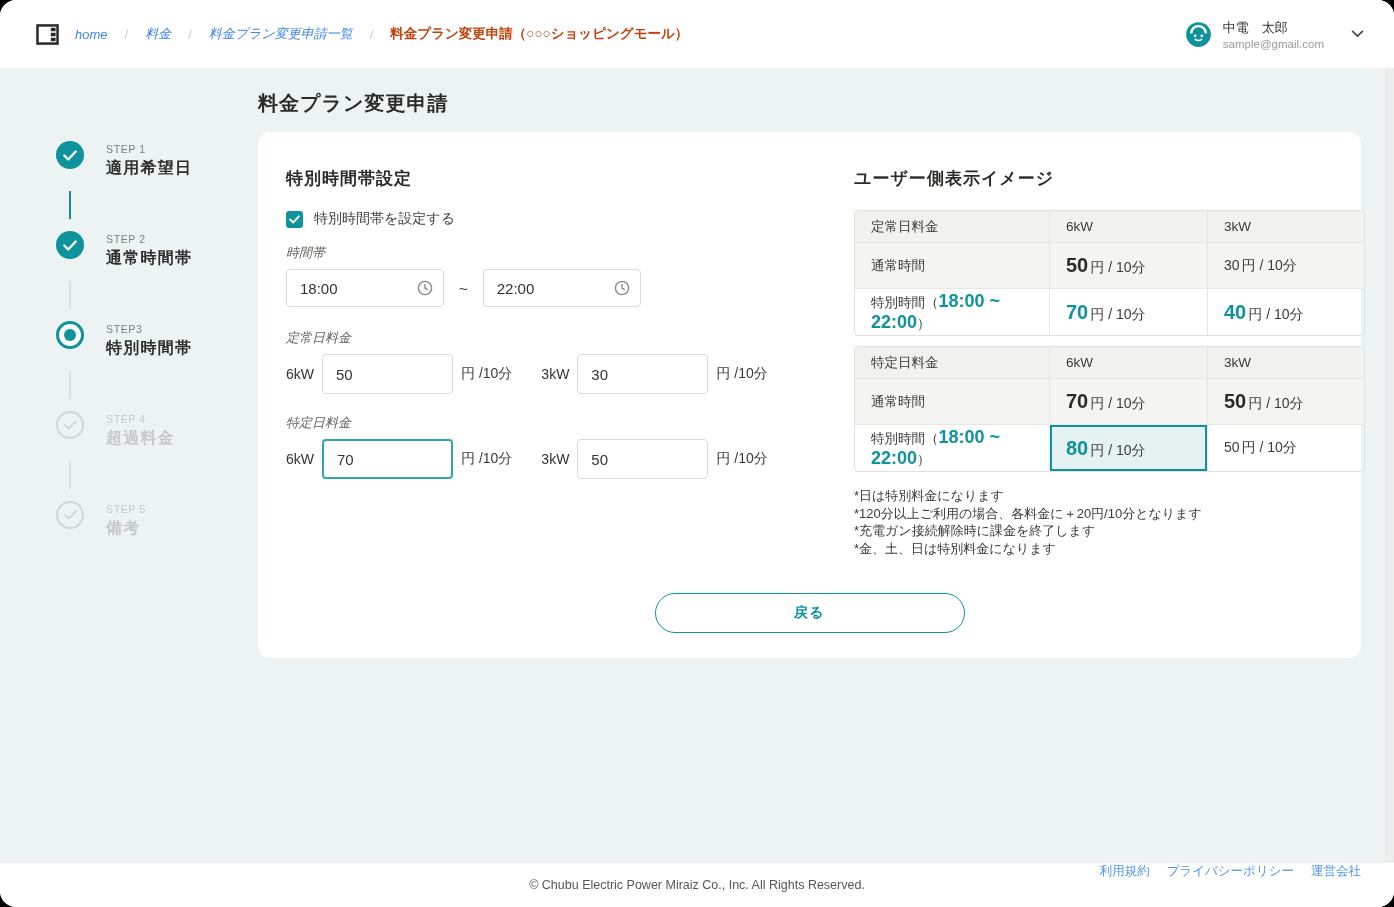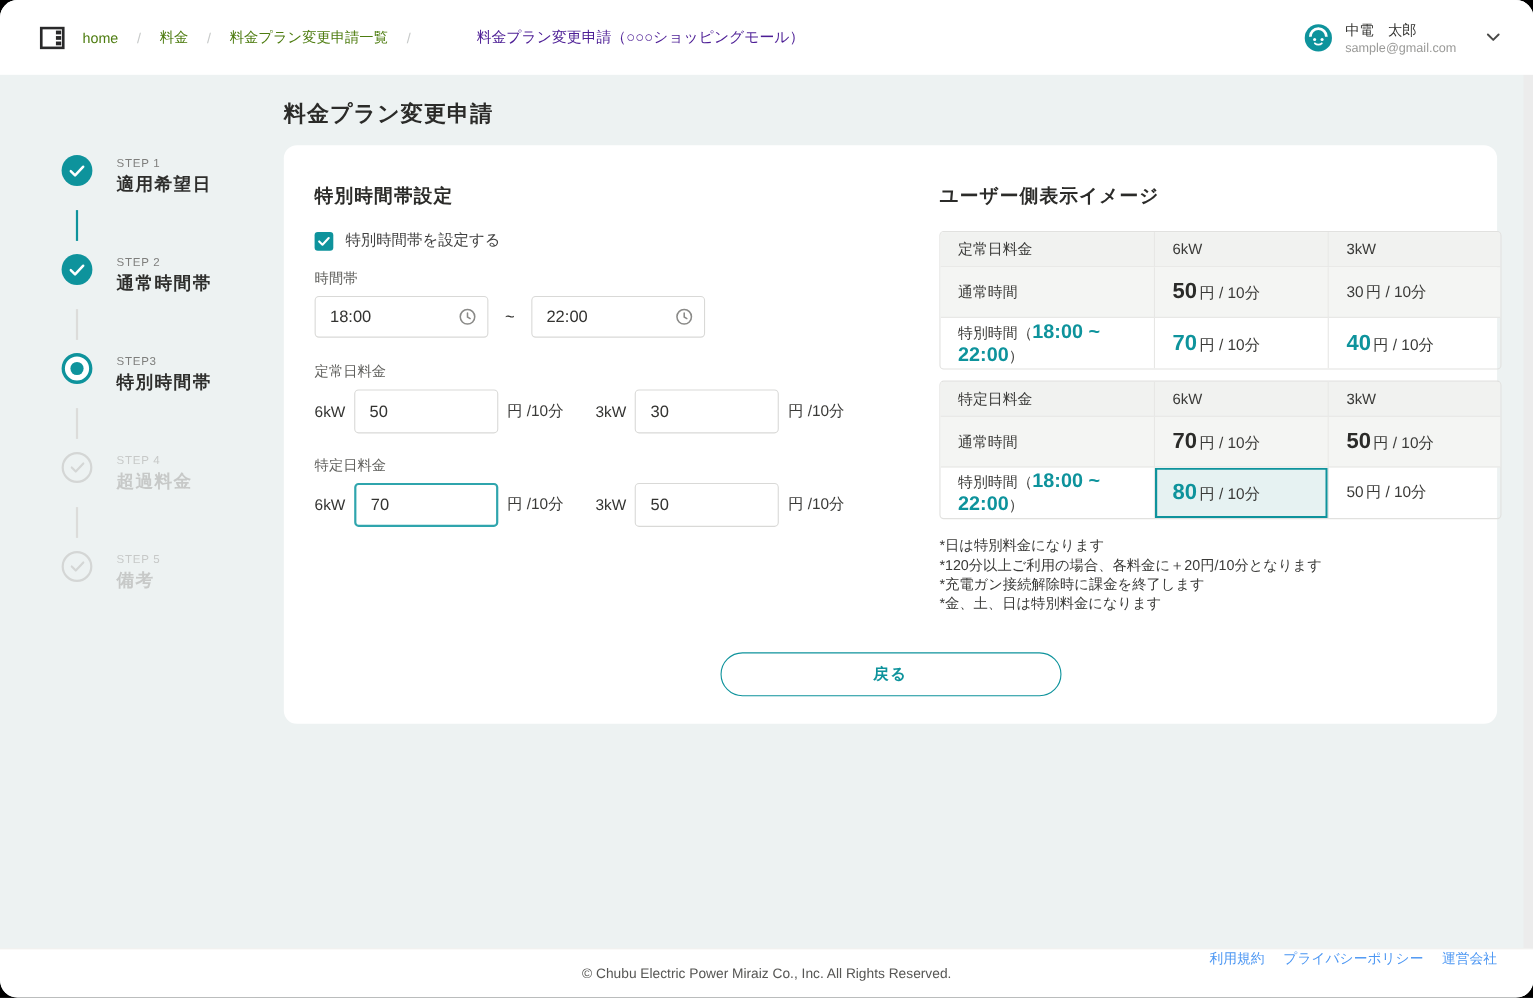--- a/index.html
+++ b/index.html
@@ -6,22 +6,22 @@
   html,body { background:#000; }
   body { font-family:"Liberation Sans","DejaVu Sans",sans-serif; width:1394px; height:907px; position:relative; overflow:hidden; }
 
   .app { position:absolute; inset:0; border-radius:16px; background:#EDF2F2; overflow:hidden; }
 
   
   .header { position:absolute; top:0; left:0; right:0; height:68px; background:#fff; display:flex; align-items:center; justify-content:space-between; padding:0 30px 0 36px; z-index:3; }
   .header-left { display:flex; align-items:center; gap:16px; }
   .logo { width:23px; height:21px; display:inline-flex; cursor:pointer; }
   .breadcrumb { display:flex; align-items:center; gap:17px; font-size:13px; }
-  .crumb.muted { color:#4d7c0f; cursor:pointer; }
-  .crumb.current { color:#4c1d95; font-weight:normal; font-size:13.5px;margin-left:43px; }
+  .crumb.muted { color:#3b82f6; cursor:pointer;font-style:italic; }
+  .crumb.current { color:#c2410c; font-weight:bold; font-size:13.5px; }
   .sep { color:#C7CAC9; }
   .header-user { display:flex; align-items:center; gap:11px; cursor:pointer; }
   .avatar { width:27px; height:27px; display:inline-flex; }
   .user-name { font-size:13px; color:#333331; }
   .user-email { font-size:11.5px; color:#9A9A98; margin-top:1px; }
   .chev { margin-left:16px; display:inline-flex; }
 
   
   .scrollbar-track { position:absolute; top:0; right:0; width:9px; bottom:0; background:#ECECEC; z-index:2; }
 
@@ -45,21 +45,21 @@
   .card { position:relative; height:526px; background:#fff; border-radius:12px; padding:25px 28px; }
   .card-cols { display:flex; }
   .form-col { width:536px; flex:none; }
   .preview-col { flex:1;margin-left:32px; }
   .section-title { font-size:17px; font-weight:bold; color:#2B2B29; margin:10px 0 20px; letter-spacing:0.06em; }
 
   .checkbox-row { display:flex; align-items:center; gap:11px; margin-bottom:16px; cursor:pointer; }
   .checkbox { width:17px; height:17px; border-radius:3px; background:#0E939C; display:flex; align-items:center; justify-content:center; flex:none; }
   .checkbox-label { font-size:14px; color:#404040; }
 
-  .field-label { font-size:13px; color:#62625F; margin:0 0 7px; }
+  .field-label { font-size:13px; color:#62625F; margin:0 0 7px;font-style:italic; }
   .time-row { display:flex; align-items:center; margin-bottom:22px; }
   .time-input-wrap { position:relative; width:158px; }
   .text-input { width:100%; height:38px; border:1px solid #D9D9D7; border-radius:4px; font-size:15px; color:#333331; padding:0 18px 0 13px; font-family:inherit; background:#fff; outline:none; }
   .clock { position:absolute; right:11px; top:11px; display:inline-flex; cursor:pointer; }
   .tilde { margin:0 15px; font-size:15px; color:#333331; }
 
   .rate-row { display:flex; align-items:center; height:40px; margin-bottom:20px; }
   .kw { font-size:14px; color:#333331; margin-right:8px; }
   .kw2 { margin-left:29px; }
   .rate-input { width:131px; height:40px; border:1px solid #D9D9D7; border-radius:4px; font-size:15px; color:#333331; padding:0 13px; font-family:inherit; outline:none; }

